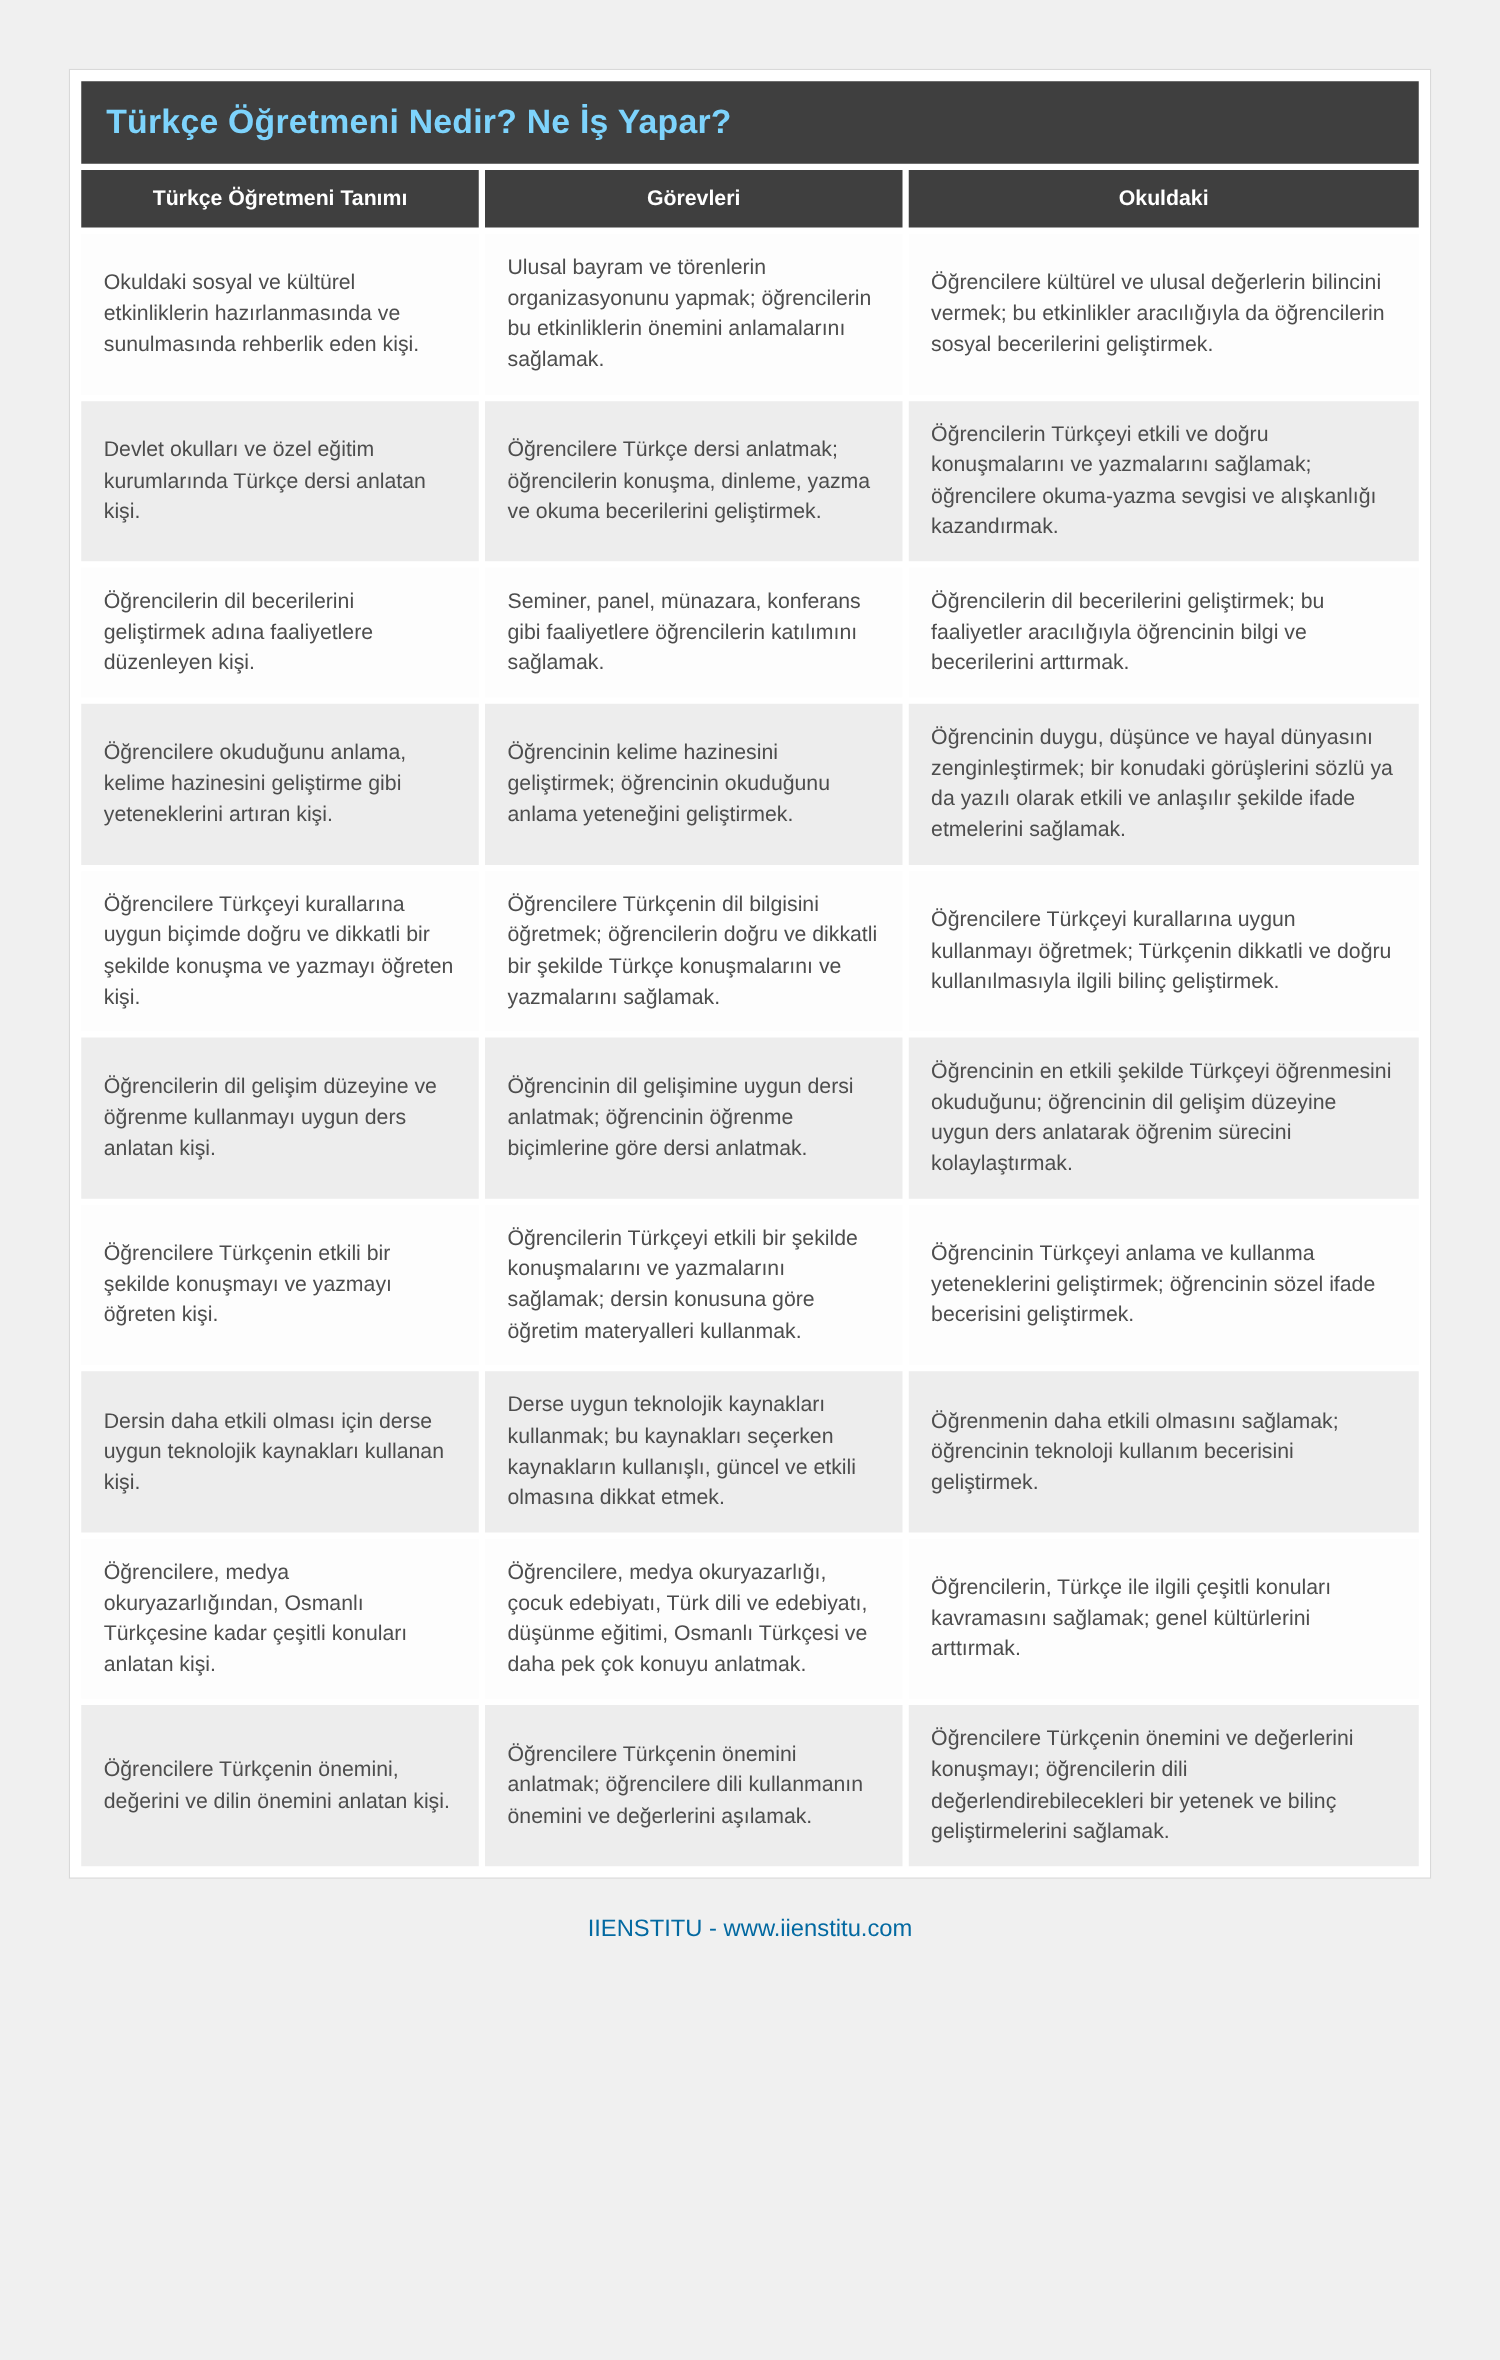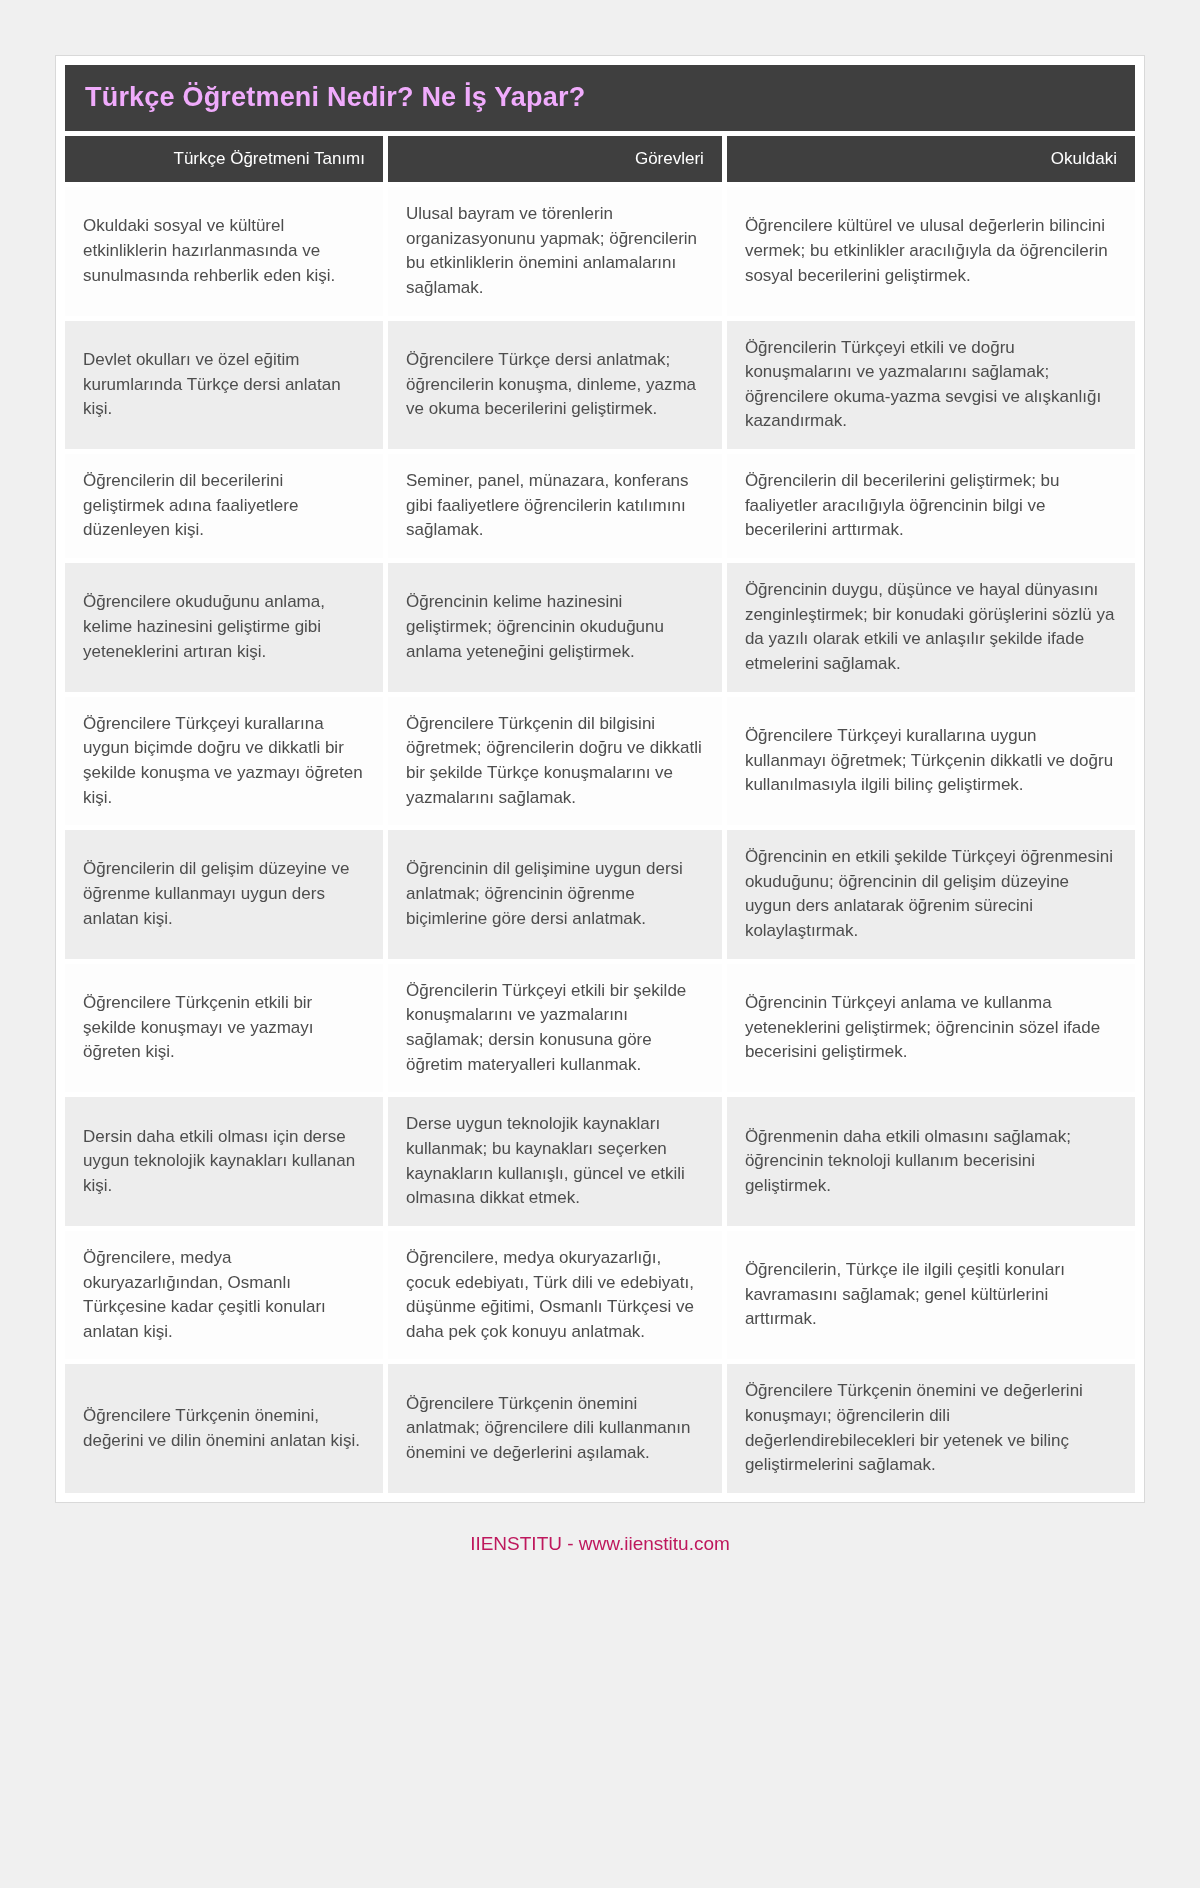--- a/index.html
+++ b/index.html
@@ -11,57 +11,57 @@
   body { min-height: 1888px; }
   .card {
     width: 1090px;
     margin: 55px 55px 0 55px;
     background: #ffffff;
     border: 1px solid #d9d9d9;
     padding: 4px;
   }
   .title-bar {
     background: #3f3f3f;
-    color: #f0abfc;
+    color: #7dd3fc;
     font-size: 27px;
     font-weight: bold;
     padding: 17px 20px 18px 20px;
     margin: 5px 5px 0 5px;
     letter-spacing: 0.2px;
   }
   table.info-table {
     width: 100%;
     border-collapse: separate;
     border-spacing: 5px;
     table-layout: fixed;
   }
   col.c1 { width: 30%; }
   col.c2 { width: 31.5%; }
   col.c3 { width: 38.5%; }
   th {
     background: #3f3f3f;
     color: #ffffff;
     font-size: 17px;
-    font-weight: normal;
-    text-align: right;
+    font-weight: bold;
+    text-align: center;
     padding: 13px 18px;
   }
   td {
     font-size: 17px;
     line-height: 1.45;
     color: #4d4d4d;
     padding: 15px 18px;
     vertical-align: middle;
     text-align: left;
   }
   tbody tr:nth-child(odd) td  { background: #fdfdfd; }
   tbody tr:nth-child(even) td { background: #ededed; }
   .footer {
     text-align: center;
-    color: #be185d;
+    color: #0369a1;
     font-size: 19px;
     margin-top: 30px;
     padding-bottom: 30px;
   }
 </style>
 </head>
 <body>
 
 <div class="card">
   <div class="title-bar">Türkçe Öğretmeni Nedir? Ne İş Yapar?</div>

